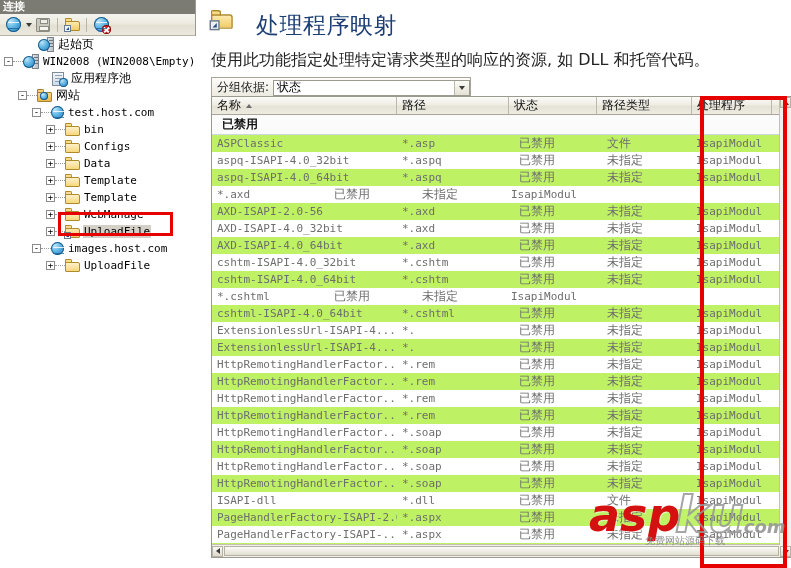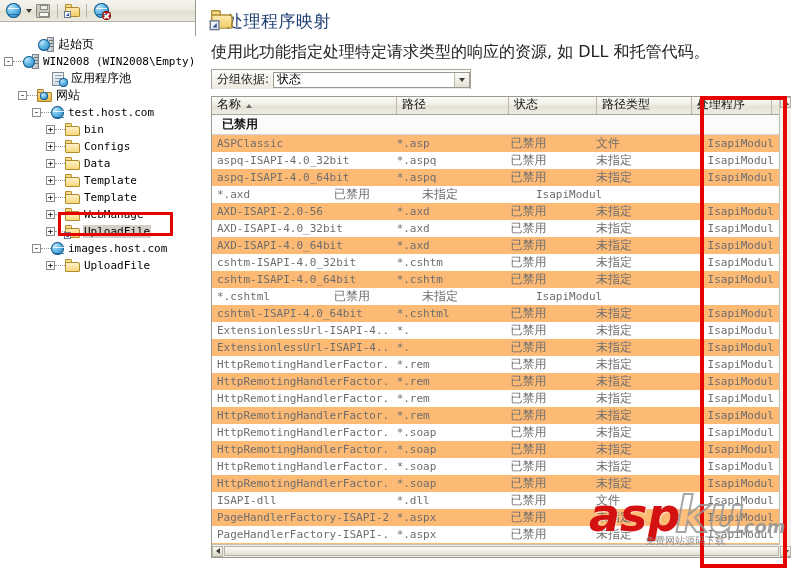--- a/index.html
+++ b/index.html
@@ -111,22 +111,22 @@
   #tree-annot{
     position:absolute;left:58px;top:212px;width:115px;height:24px;
     border:3px solid #e70000;box-sizing:border-box;pointer-events:none;z-index:9;
   }
 
   
   #right-panel{position:absolute;left:197px;top:0;right:0;bottom:0;background:#fff;}
   #page-head{display:flex;align-items:flex-start;padding:8px 0 0 12px;}
   #page-head .ic-folder{transform:scale(1.45);transform-origin:top left;margin:2px 0 0 2px;}
   #page-title{
-    font-family:"DejaVu Sans",sans-serif;font-size:17px;color:#1d3f73;
-    margin-top:2px;letter-spacing:0.5px;
+    font-family:"DejaVu Sans",sans-serif;font-size:23px;color:#1d3f73;
+    margin-left:30px;margin-top:2px;letter-spacing:0.5px;
   }
   #page-desc{
     font-family:"DejaVu Sans",sans-serif;font-size:16px;color:#222;
     margin:9px 0 0 14px;
   }
   #groupbar{
     margin:6px 0 0 14px;height:20px;display:flex;align-items:center;
     background:linear-gradient(to bottom,#fcfcfa,#eceadf);
     border:1px solid #a8a598;border-bottom:none;width:260px;box-sizing:border-box;
     padding-left:5px;
@@ -140,40 +140,40 @@
   .combo-arrow{width:14px;height:14px;background:linear-gradient(to bottom,#fbfbf8,#e4e1d4);
     display:flex;align-items:center;justify-content:center;border-left:1px solid #bdbaad;}
 
   
   #grid{position:absolute;left:14px;top:96px;right:0;bottom:10px;
         border:1px solid #9a9a8e;border-right:none;box-sizing:border-box;background:#fff;overflow:hidden;}
   #grid-head{display:flex;height:17px;
      background:linear-gradient(to bottom,#fbfbf9 0%,#efedE4 45%,#e5e2d6 55%,#eeece2 100%);
      border-bottom:1px solid #a9a699;}
   #grid-head .th{
-     font-family:Liberation Mono, monospace;font-size:12px;color:#111;
+     font-family:Liberation Serif, serif;font-size:12px;color:#111;
      border-right:1px solid #bcb9ab;padding-left:5px;box-sizing:border-box;
      line-height:17px;white-space:nowrap;overflow:hidden;display:flex;align-items:center;
   }
   .sort-arrow{width:0;height:0;border-left:3px solid transparent;border-right:3px solid transparent;
     border-bottom:4px solid #6b6b6b;margin-left:5px;}
   #group-row{height:19px;display:flex;align-items:center;
      background:#fbfbfb;border-bottom:1px solid #cfd6e0;}
   #group-row .gname{font-family:"DejaVu Sans",sans-serif;font-size:12px;font-weight:bold;
      color:#111;padding-left:10px;}
   .row{height:17px;display:flex;align-items:center;}
-  .row.alt{background:#fdba74;}
+  .row.alt{background:#bef264;}
   .cell{font-family:"DejaVu Sans Mono","Liberation Mono",monospace;font-size:11px;color:#6e6e6e;
         padding-left:5px;box-sizing:border-box;white-space:nowrap;overflow:hidden;}
   .cell.cjk{font-family:"DejaVu Sans",sans-serif;font-size:12px;color:#6e6e6e;}
   .c-name{width:185px;}
   .c-path{width:112px;}
   .c-state{width:88px;padding-left:10px;}
   .c-ptype{width:95px;padding-left:10px;}
-  .c-handler{width:90px;padding-left:4px;margin-left:25px;}
+  .c-handler{width:90px;padding-left:4px;}
   .w-name{width:185px;} .w-path{width:112px;text-align:center;} .w-state{width:88px;}
   .w-ptype{width:95px;} .w-handler{width:80px;}
 
   
   #grid-vsb{position:absolute;right:0;top:0;bottom:0;width:11px;
      background:#f1f0ea;border-left:1px solid #c4c1b4;}
   .sb-arrow{width:11px;height:11px;background:linear-gradient(to bottom,#fafaf6,#ddd9ca);
      border:1px solid #b5b2a4;box-sizing:border-box;display:flex;align-items:center;justify-content:center;}
   .sb-arrow.down{position:absolute;bottom:0;left:0;}
   .sb-arrow.up{position:absolute;top:0;left:0;}
@@ -206,20 +206,21 @@
     font-style:italic;font-weight:bold;font-size:18px;color:rgba(150,150,150,.9);}
   #wm-sub{position:absolute;left:58px;top:44px;font-family:"DejaVu Sans",sans-serif;
     font-size:10px;color:rgba(140,140,140,.95);white-space:nowrap;}
 </style>
 </head>
 <body>
 
 <div id="app">
 
   <div id="left-panel">
+    <div id="conn-title">连接</div>
 
     <div id="conn-toolbar">
       <div class="tb-btn">
         <span class="ic-globe"></span>
       </div>
       <div class="tb-btn" style="width:10px">
         <span class="caret"></span>
       </div>
       <div class="tb-btn">
         <span class="ic-save"></span>

